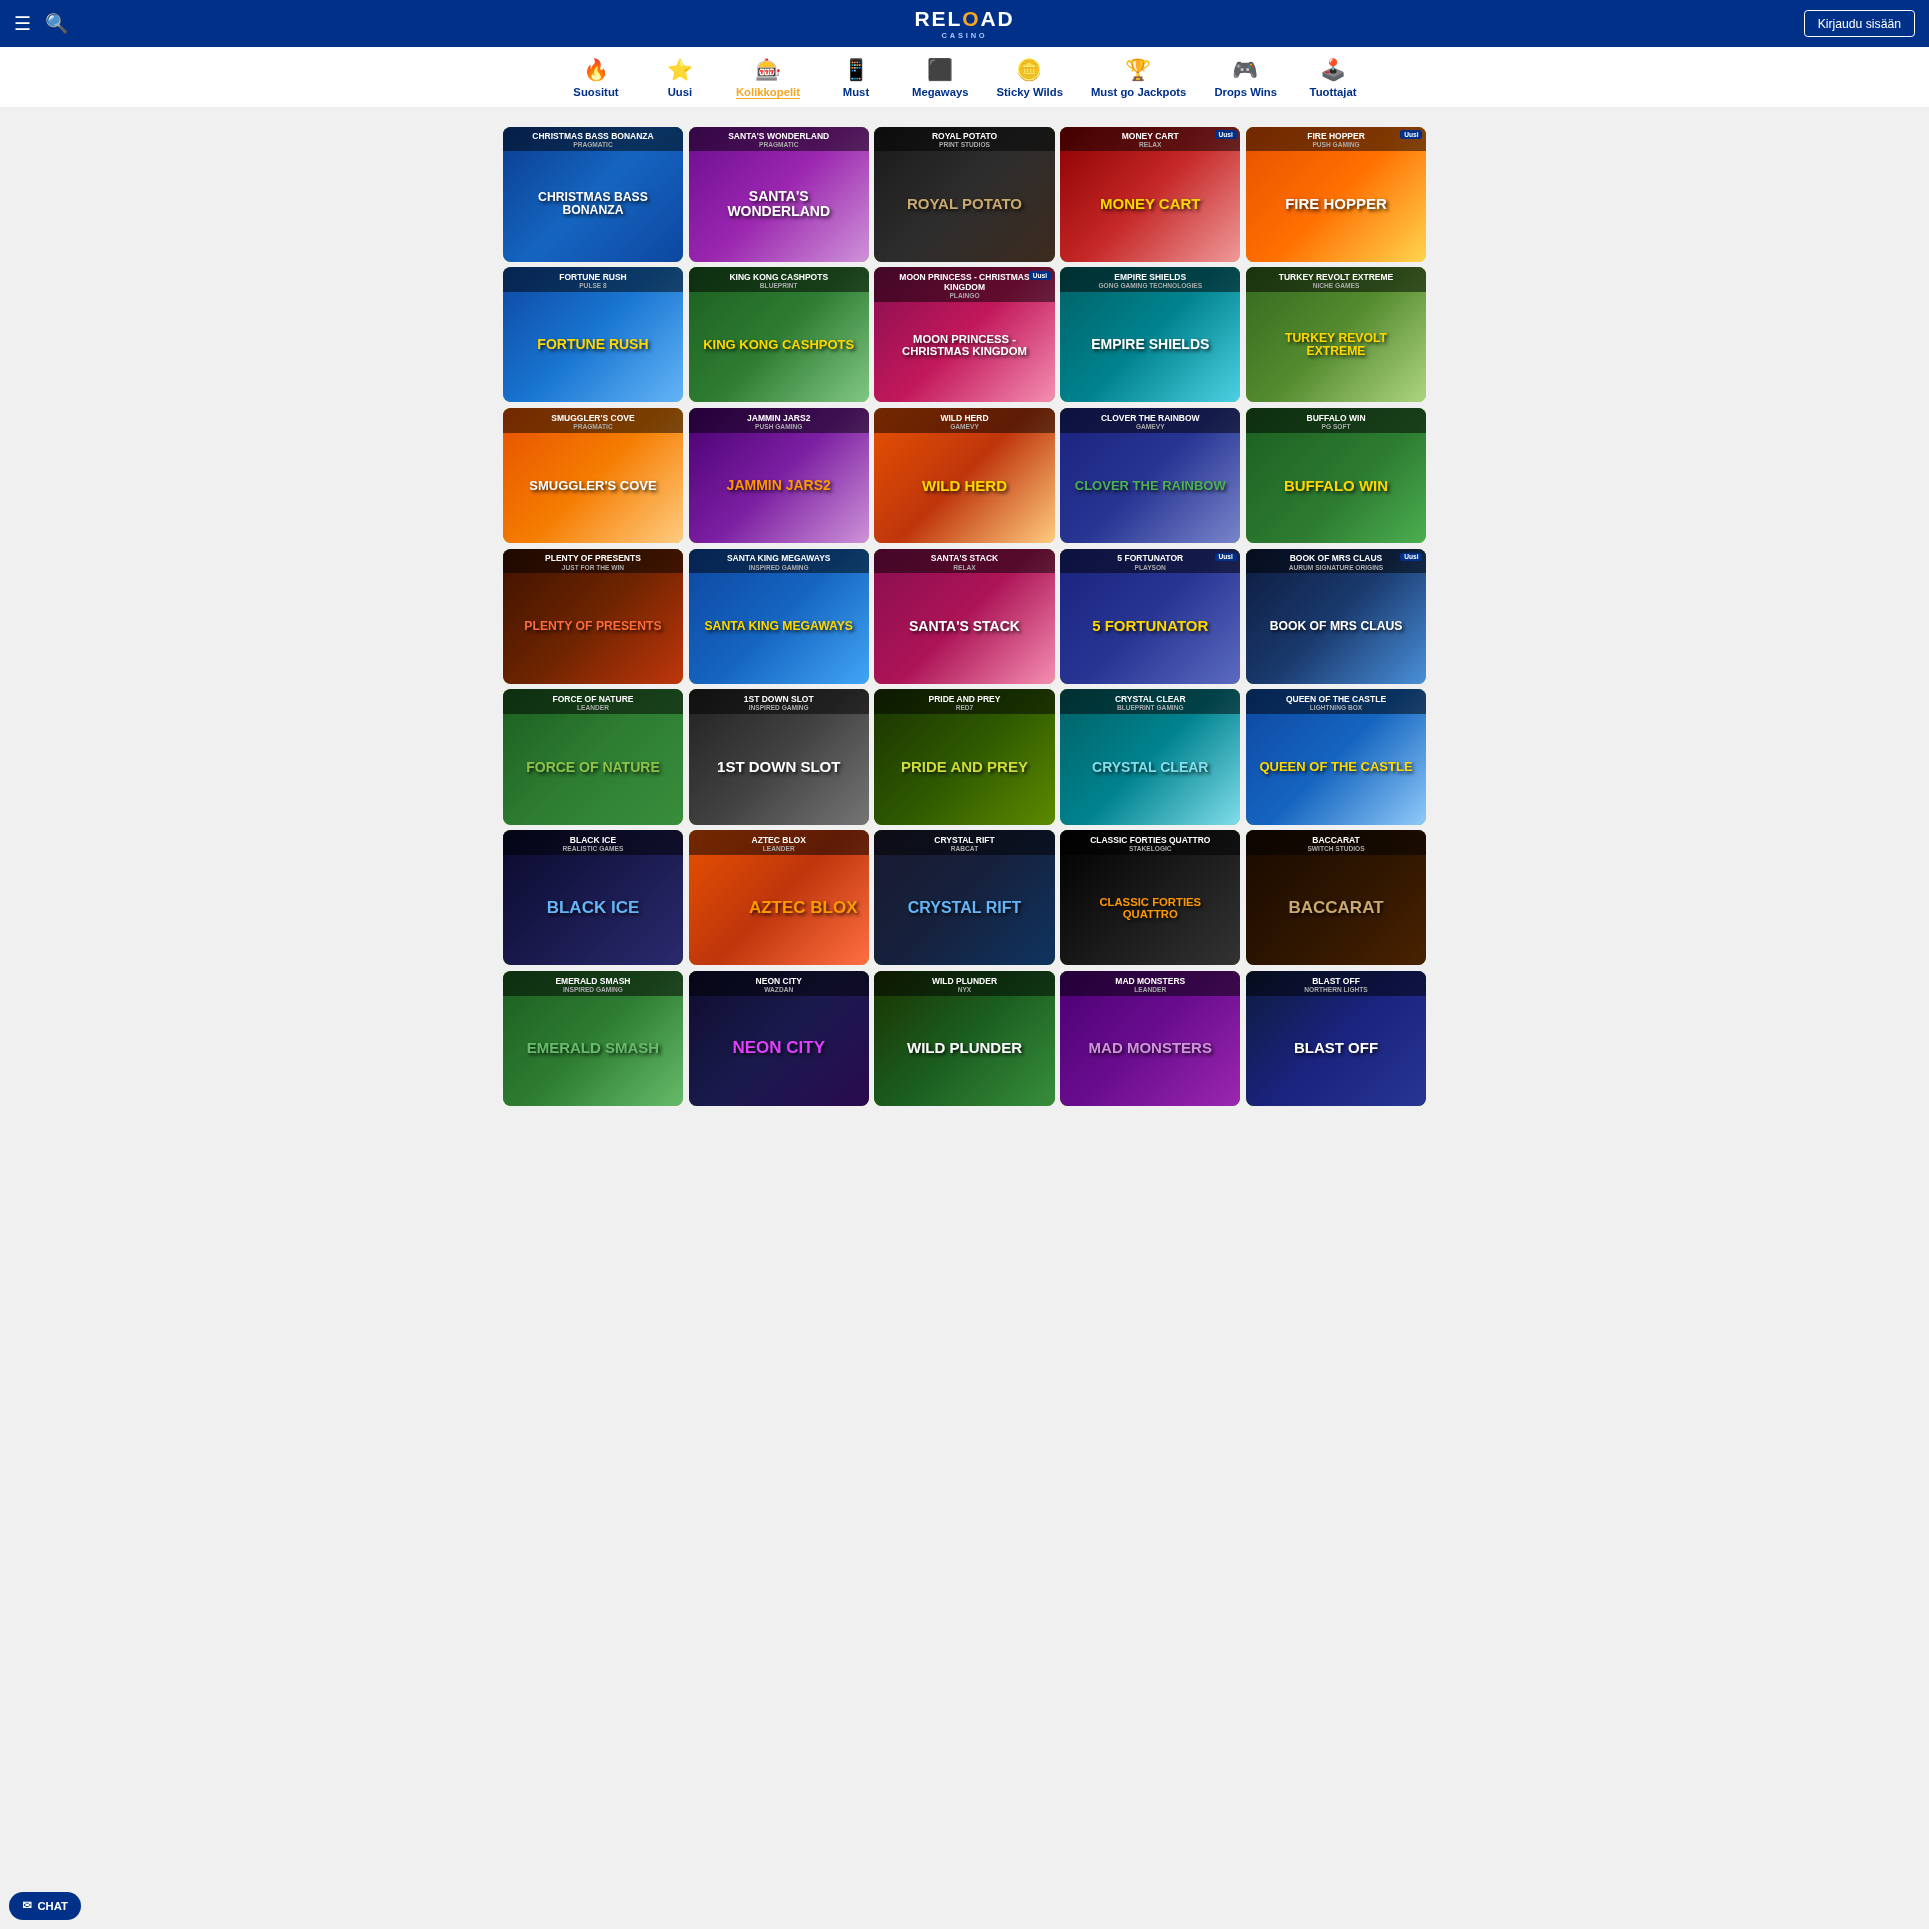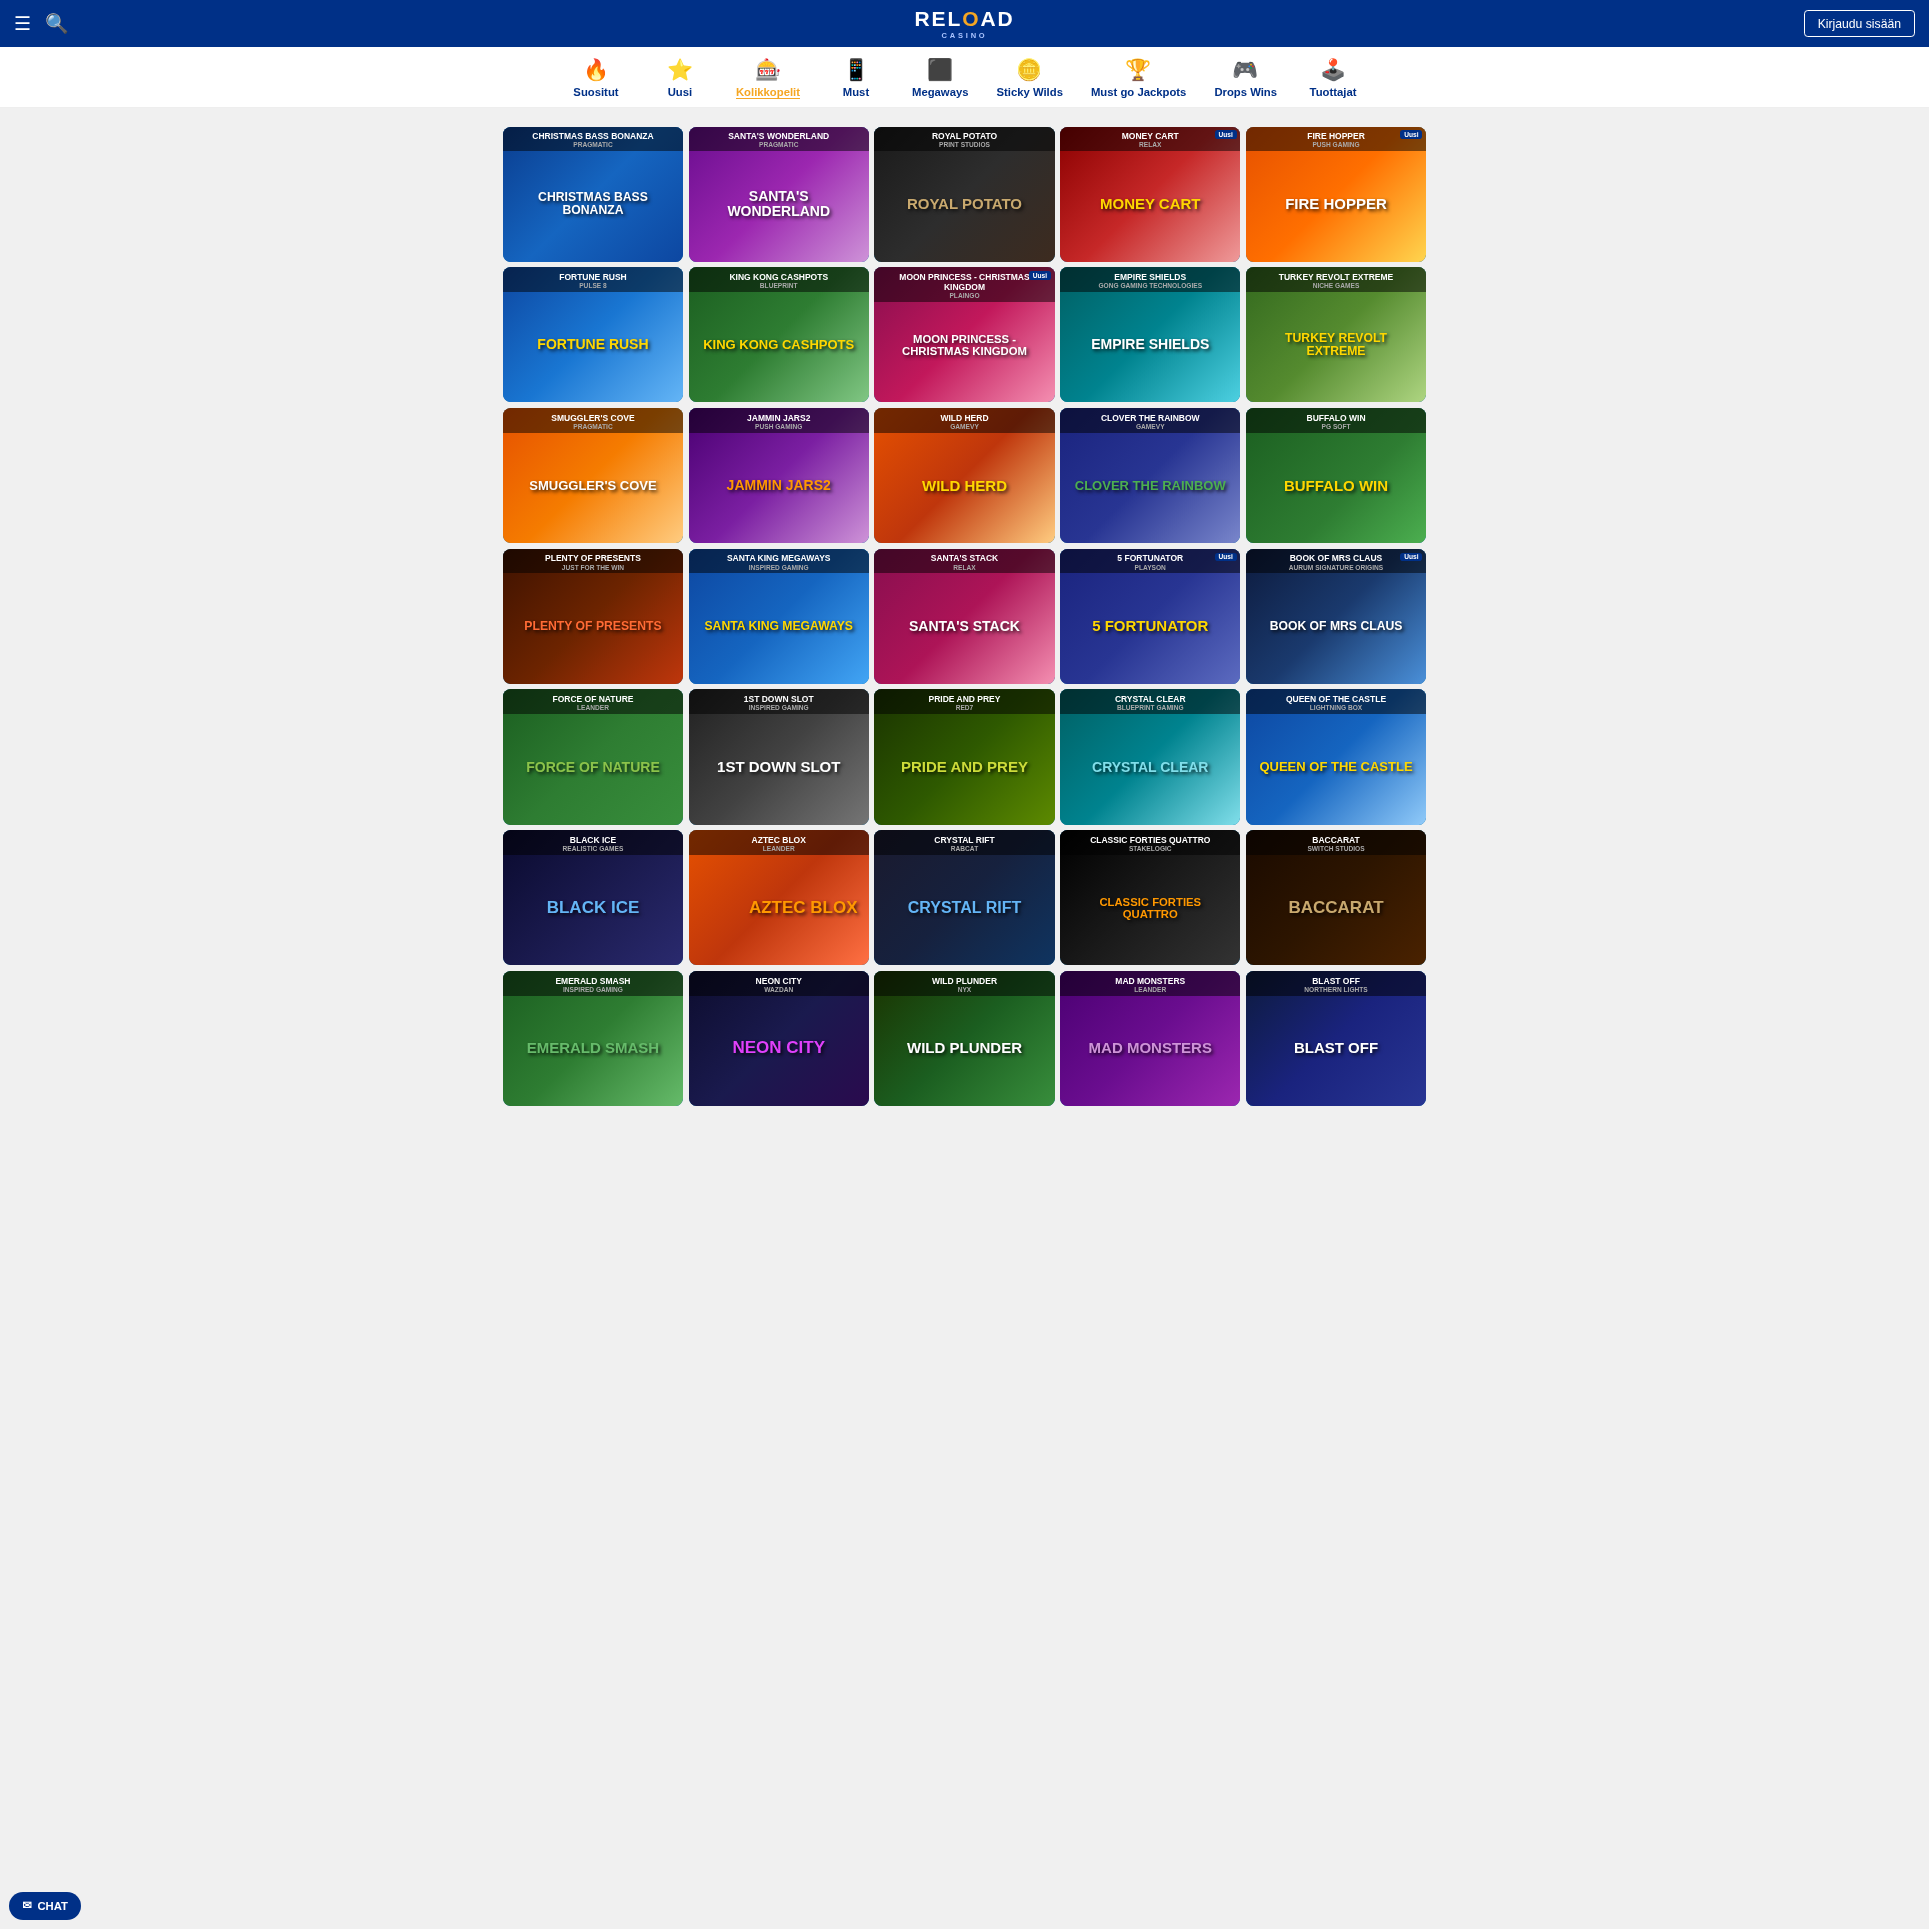--- a/index.html
+++ b/index.html
@@ -71,21 +71,21 @@
       display: grid;
       grid-template-columns: repeat(5, 1fr);
       gap: 5.6px;
     }
     .game-card {
       position: relative;
       border-radius: 7.5px;
       overflow: hidden;
       cursor: pointer;
       aspect-ratio: 4/3;
-      background: #0369a1;
+      background: #84cc16;
     }
     .game-card-bg {
       width: 100%;
       height: 100%;
       display: flex;
       align-items: center;
       justify-content: center;
       font-size: 10.4px;
       font-weight: 900;
       text-align: center;

